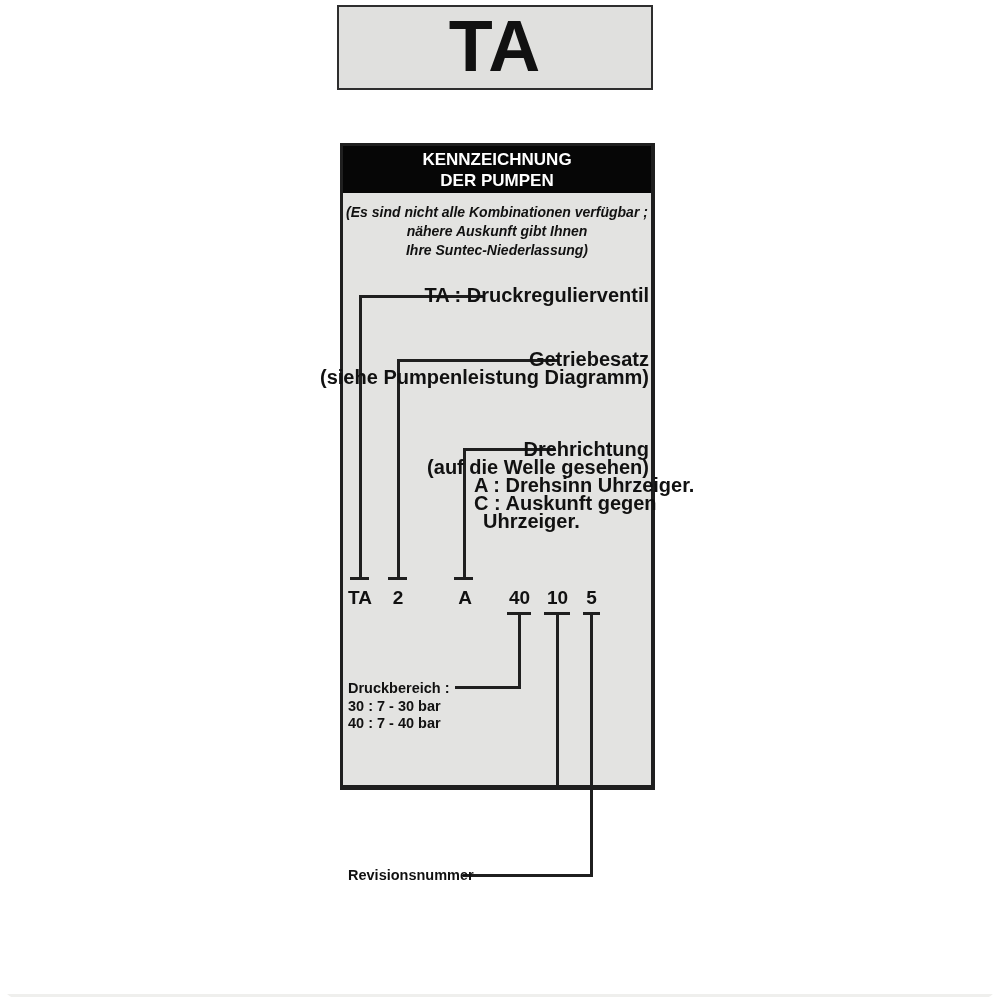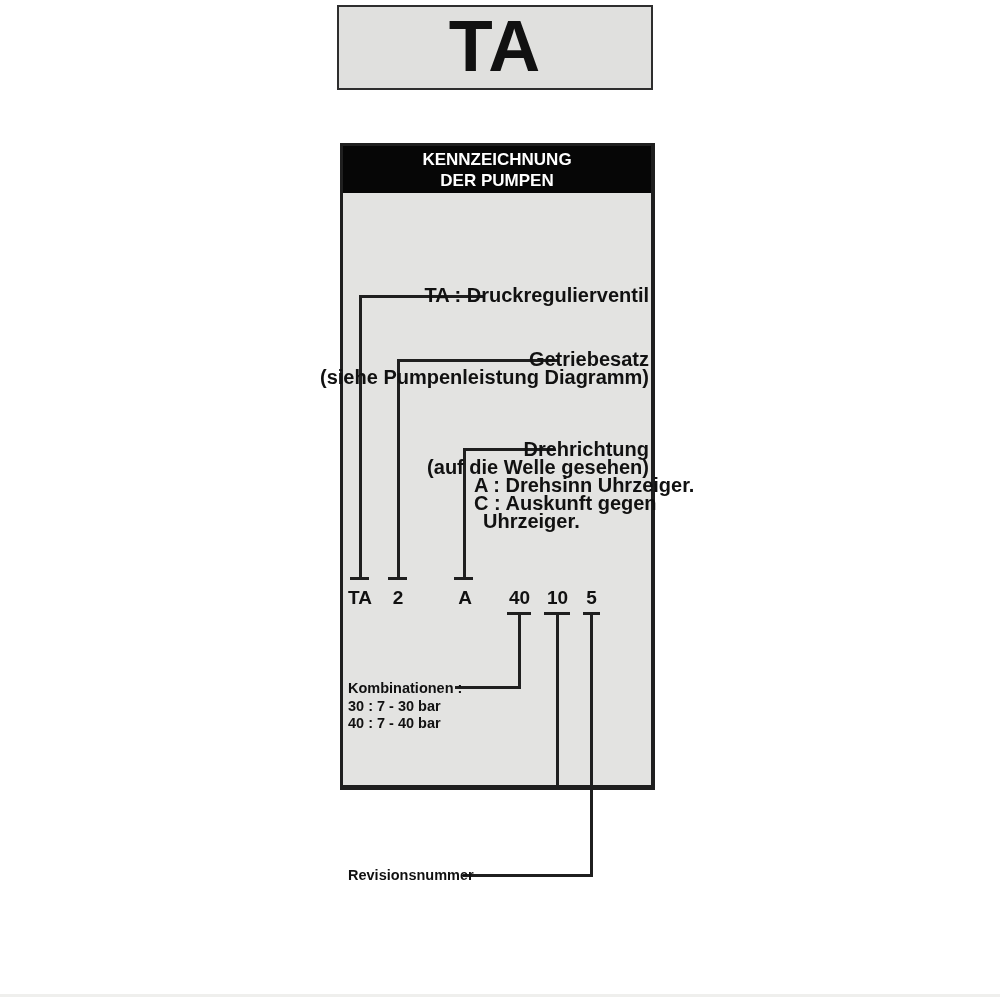--- a/index.html
+++ b/index.html
@@ -5,21 +5,21 @@
   :root{
     --panel-bg:#e3e3e1;
     --top-box-bg:#e0e0de;
     --header-bg:#060606;
     --header-text:#ffffff;
     --line:#1f1f1f;
     --text:#111111;
   }
   *{margin:0;padding:0;box-sizing:border-box;}
   body{background:#ffffff;font-family:"Liberation Sans","DejaVu Sans",sans-serif;color:var(--text);}
-  .page{position:relative;width:1000px;height:1000px;background:#ffffff;overflow:hidden;}
+  .page{position:relative;width:1000px;height:1000px;background:#ffffff;overflow:hidden;border-radius:22px;}
 
   
   .top-box{position:absolute;left:337px;top:5px;width:316px;height:85px;
     background:var(--top-box-bg);border:2px solid #2e2e2e;
     display:flex;align-items:center;justify-content:center;}
   .top-box .big-title{font-size:72px;font-weight:bold;line-height:1;letter-spacing:1px;padding-bottom:4px;}
 
   .doc-ref{position:absolute;left:337px;top:106px;width:316px;text-align:center;
     font-size:16px;font-weight:bold;}
 
@@ -57,20 +57,25 @@
   </div>
 
 
   <div class="main-box">
 
     <div class="header">
       <div>KENNZEICHNUNG</div>
       <div>DER PUMPEN</div>
     </div>
 
+    <div class="note">
+      <div>(Es sind nicht alle Kombinationen verfügbar ;</div>
+      <div>nähere Auskunft gibt Ihnen</div>
+      <div>Ihre  Suntec-Niederlassung)</div>
+    </div>
 
     <div class="ln" style="left:17px;top:149px;width:123px;height:3px;"></div>
     <div class="ln" style="left:16px;top:149px;width:3px;height:285px;"></div>
     <div class="ln" style="left:7px;top:431px;width:19px;height:3px;"></div>
     <div class="lbl r" style="top:140px;">TA :  Druckregulierventil</div>
 
     <div class="ln" style="left:55px;top:213px;width:160px;height:3px;"></div>
     <div class="ln" style="left:54px;top:213px;width:3px;height:221px;"></div>
     <div class="ln" style="left:45px;top:431px;width:19px;height:3px;"></div>
     <div class="lbl r" style="top:204px;">Getriebesatz</div>
@@ -89,21 +94,21 @@
     <div class="code" style="left:42px;top:441px;width:26px;">2</div>
     <div class="code" style="left:105px;top:441px;width:34px;">A</div>
     <div class="code" style="left:159px;top:441px;width:35px;">40</div>
     <div class="code" style="left:197px;top:441px;width:35px;">10</div>
     <div class="code" style="left:235px;top:441px;width:27px;">5</div>
 
     <div class="ln" style="left:164px;top:466px;width:24px;height:3px;"></div>
     <div class="ln" style="left:175px;top:466px;width:3px;height:77px;"></div>
     <div class="ln" style="left:112px;top:540px;width:66px;height:3px;"></div>
     <div class="grp" style="left:5px;top:534px;">
-      <div>Kombinationen  :</div>
+      <div>Druckbereich  :</div>
       <div>30 : 7 - 30 bar</div>
       <div>40 : 7 - 40 bar</div>
     </div>
 
     <div class="ln" style="left:201px;top:466px;width:26px;height:3px;"></div>
     <div class="ln" style="left:213px;top:466px;width:3px;height:178px;"></div>
     <div class="ln" style="left:157px;top:641px;width:59px;height:3px;"></div>
 
     <div class="ln" style="left:240px;top:466px;width:17px;height:3px;"></div>
     <div class="ln" style="left:247px;top:466px;width:3px;height:265px;"></div>

